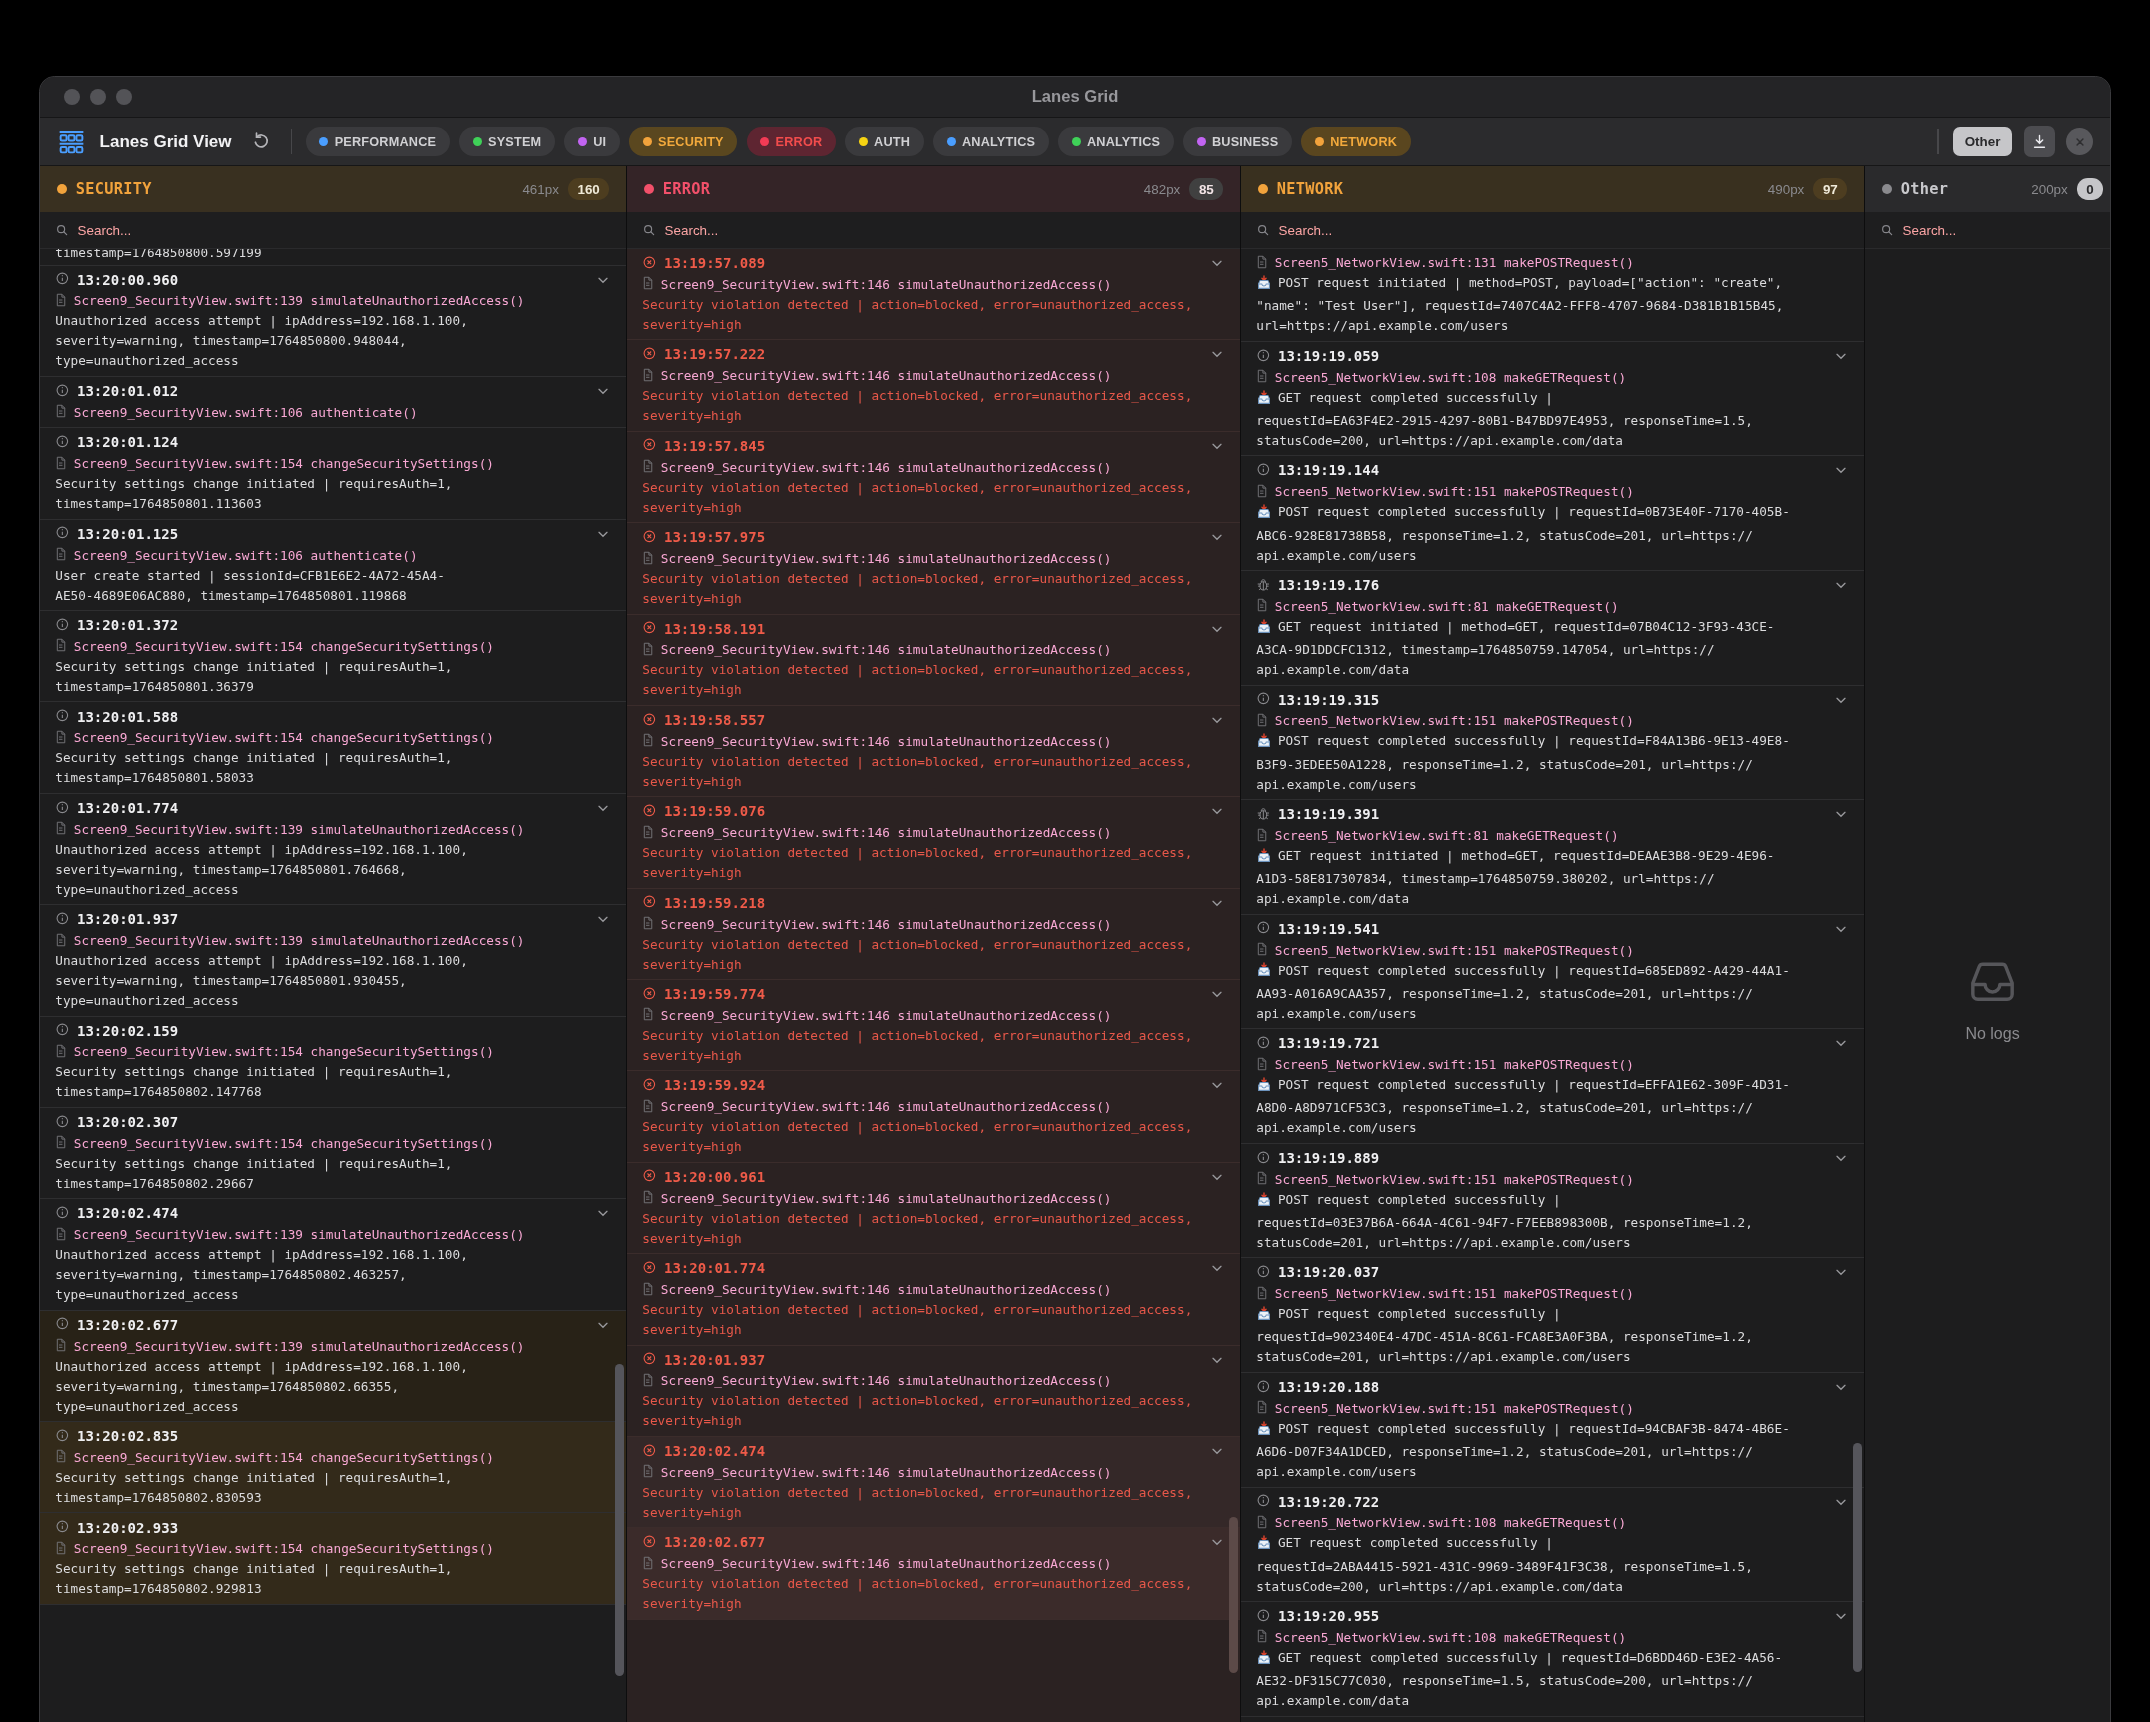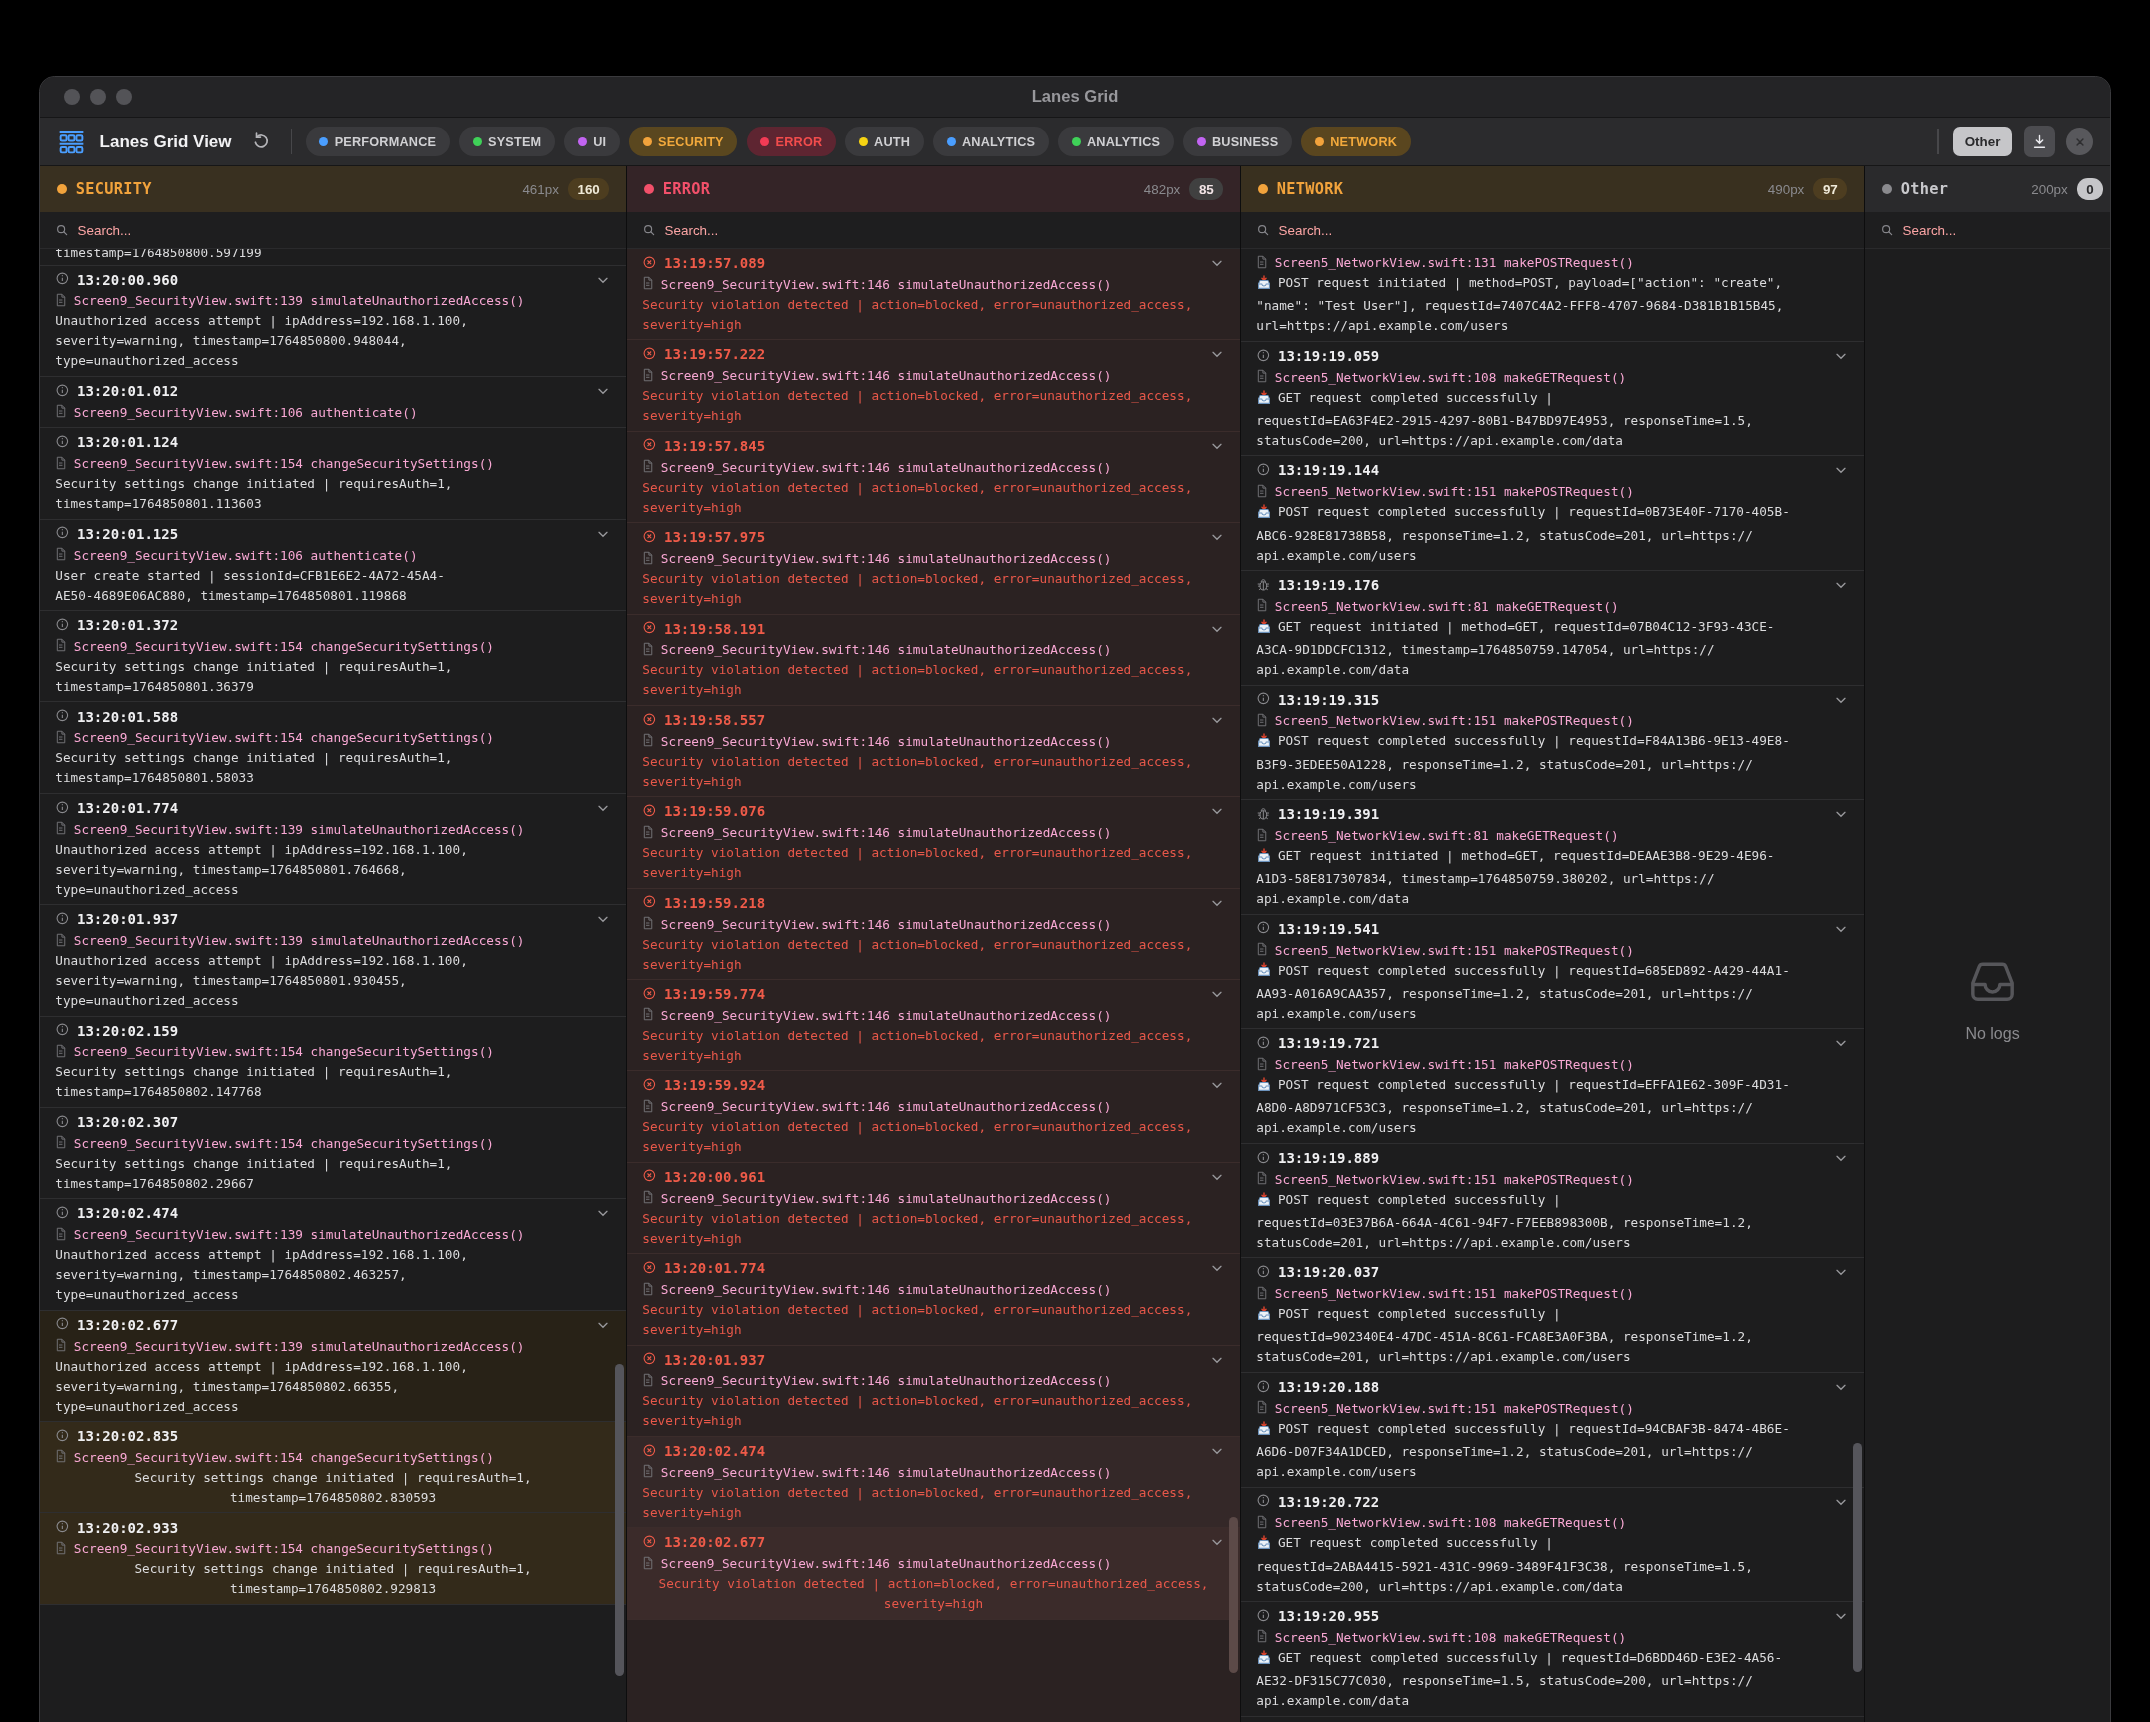--- a/index.html
+++ b/index.html
@@ -46,21 +46,21 @@
   .lane-width { color:#8a8a8e; font-size:13.4px; }
   .lane-badge { padding:3.2px 9.6px; border-radius:10.8px; font-size:13.4px; font-weight:700; }
   .lane-search { height:37px; background:#1e1e1f; border-bottom:1.3px solid #2a2a2c;
     display:flex; align-items:center; gap:8.3px; padding:0 15.3px; flex:none; }
   .search-ph { color:#fca5a5; font-size:13.4px; }
   .lane-body { flex:1; position:relative; overflow:hidden; background:var(--list-bg); }
   .log-list { position:absolute; inset:0 0 0 0; }
 
   .entry { padding:3.2px 15.3px 4.5px 15.3px; border-bottom:1.3px solid var(--divider); }
   .entry.hl1 { background:var(--hl1); }
-  .entry.hl2 { background:var(--hl2);text-align:center; }
+  .entry.hl2 { background:var(--hl2); }
   .row { display:flex; align-items:center; gap:7px; }
   .time-row { height:21.7px; color:var(--icon-color); }
   .time { font-family:"DejaVu Sans Mono", monospace; font-size:14px; font-weight:700; color:var(--time-color); }
   .chev { margin-left:auto; display:flex; align-items:center; }
   .src-row { height:21px; color:#77777b; }
   .src { font-family:"DejaVu Sans Mono", monospace; font-size:12.7px; color:#f9a8d4;
     white-space:nowrap; overflow:hidden; }
   .msg { font-family:"DejaVu Sans Mono", monospace; font-size:12.7px; line-height:20px;
     color:var(--msg-color); white-space:pre-wrap; overflow-wrap:break-word; }
   .msg-icon { display:inline-block; vertical-align:-3.2px; margin-right:5.7px; }

